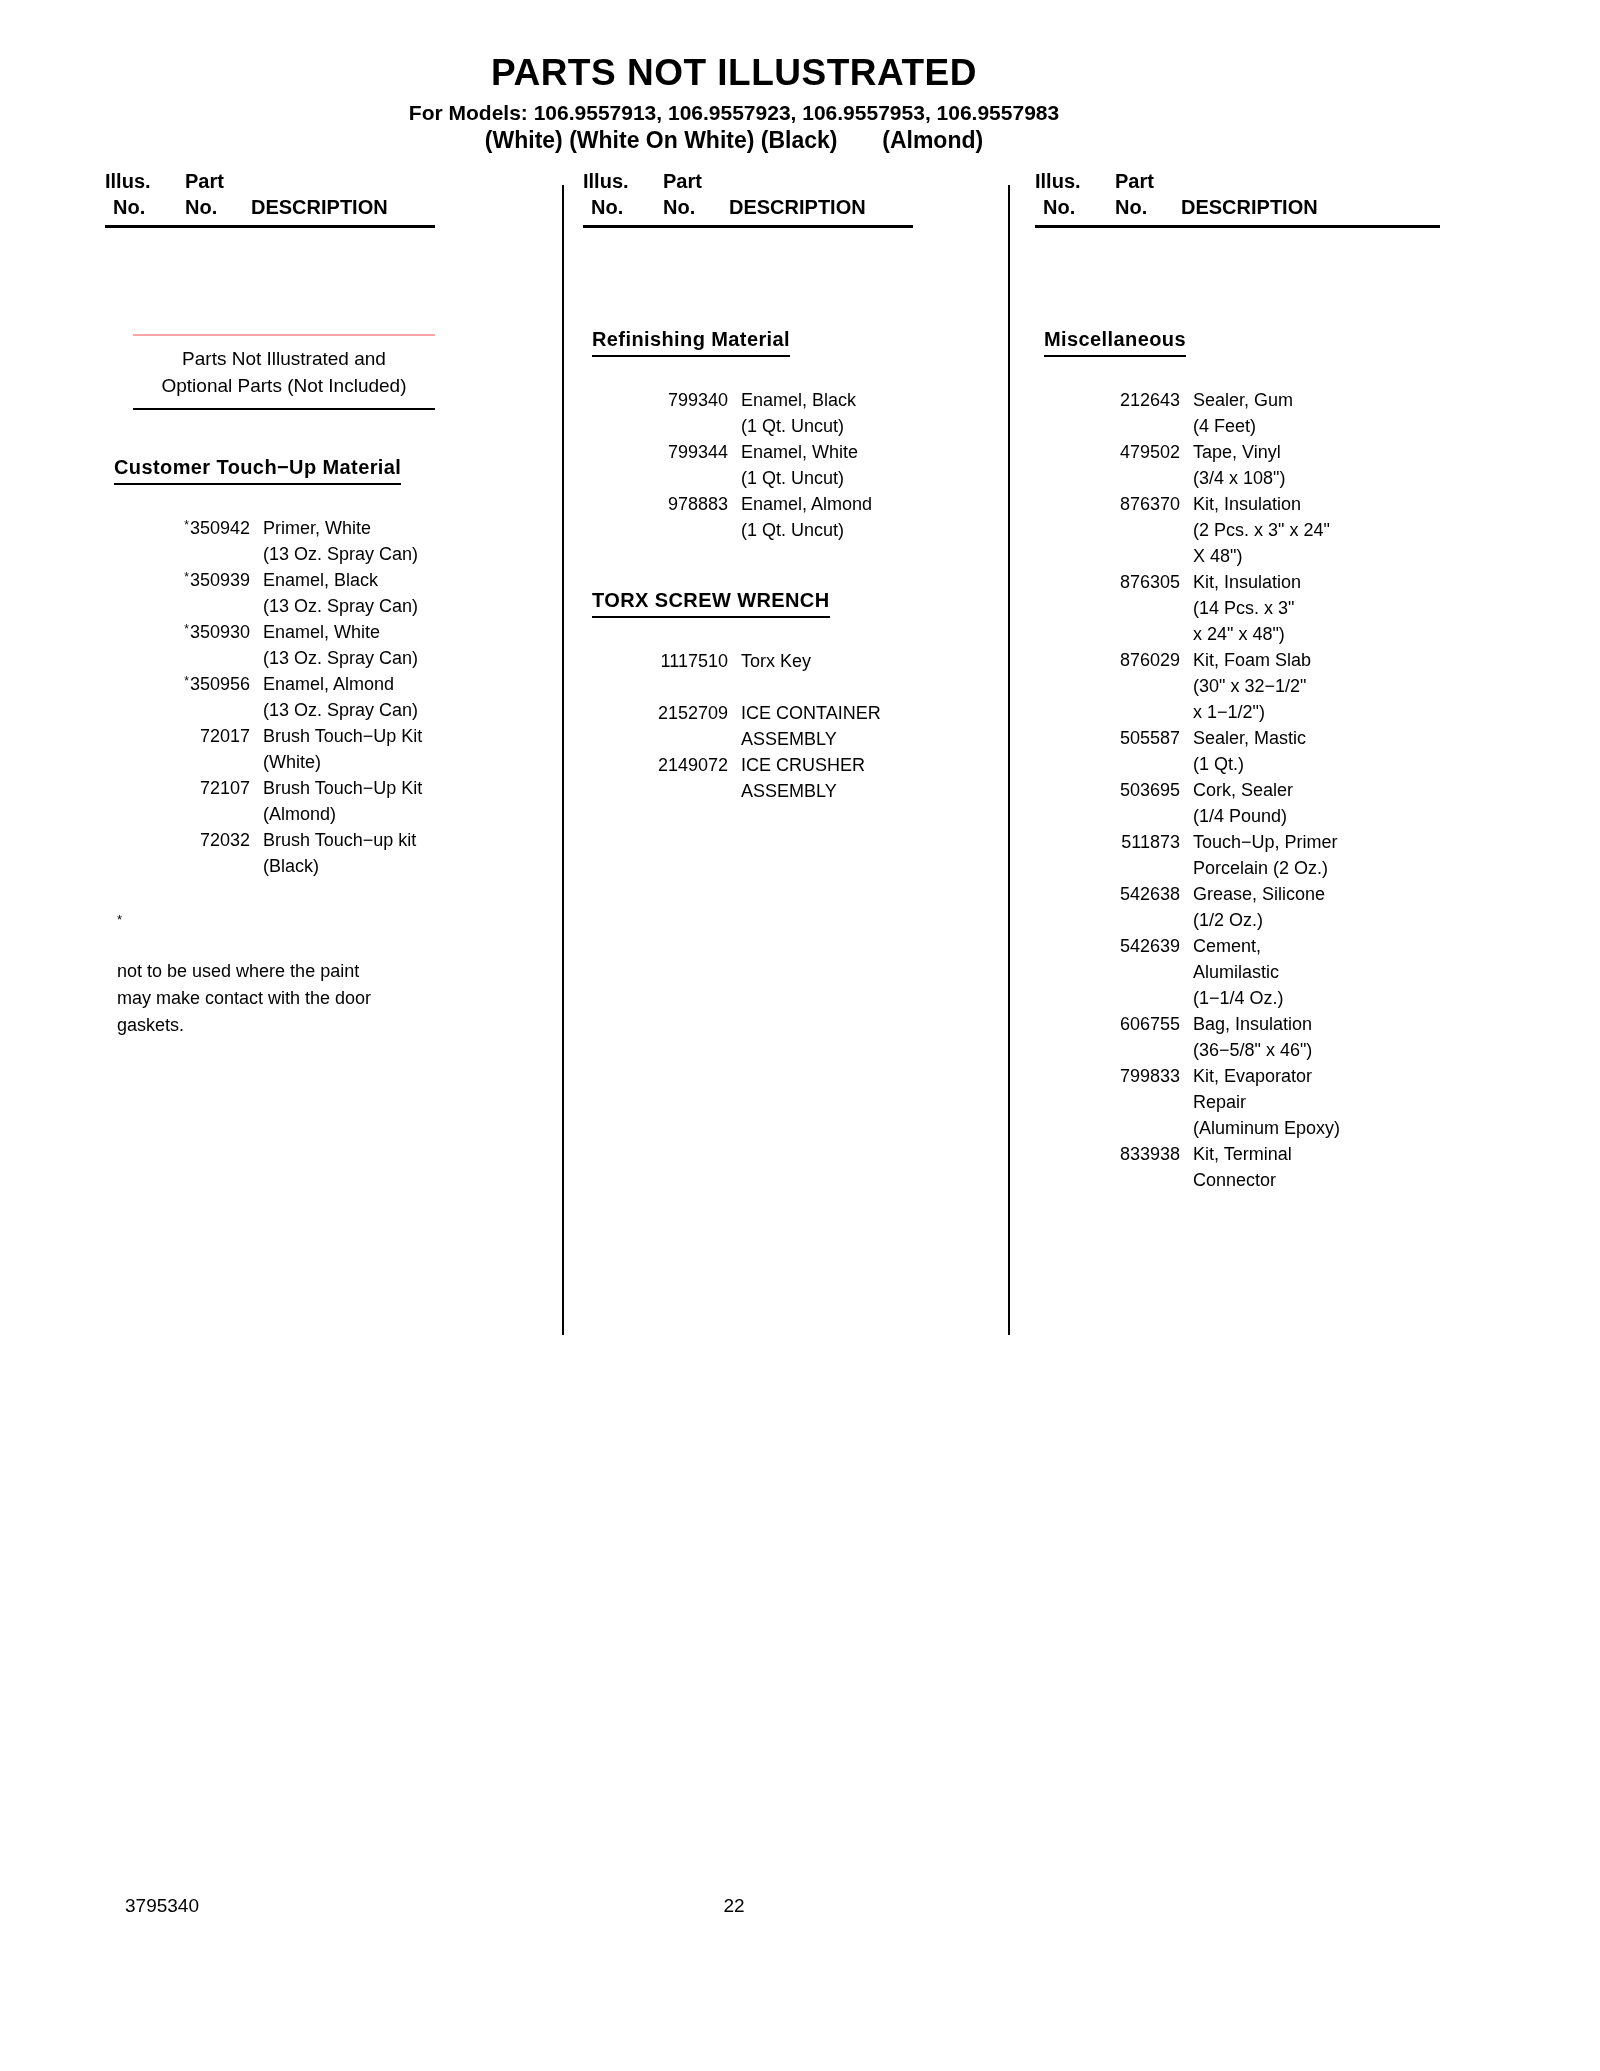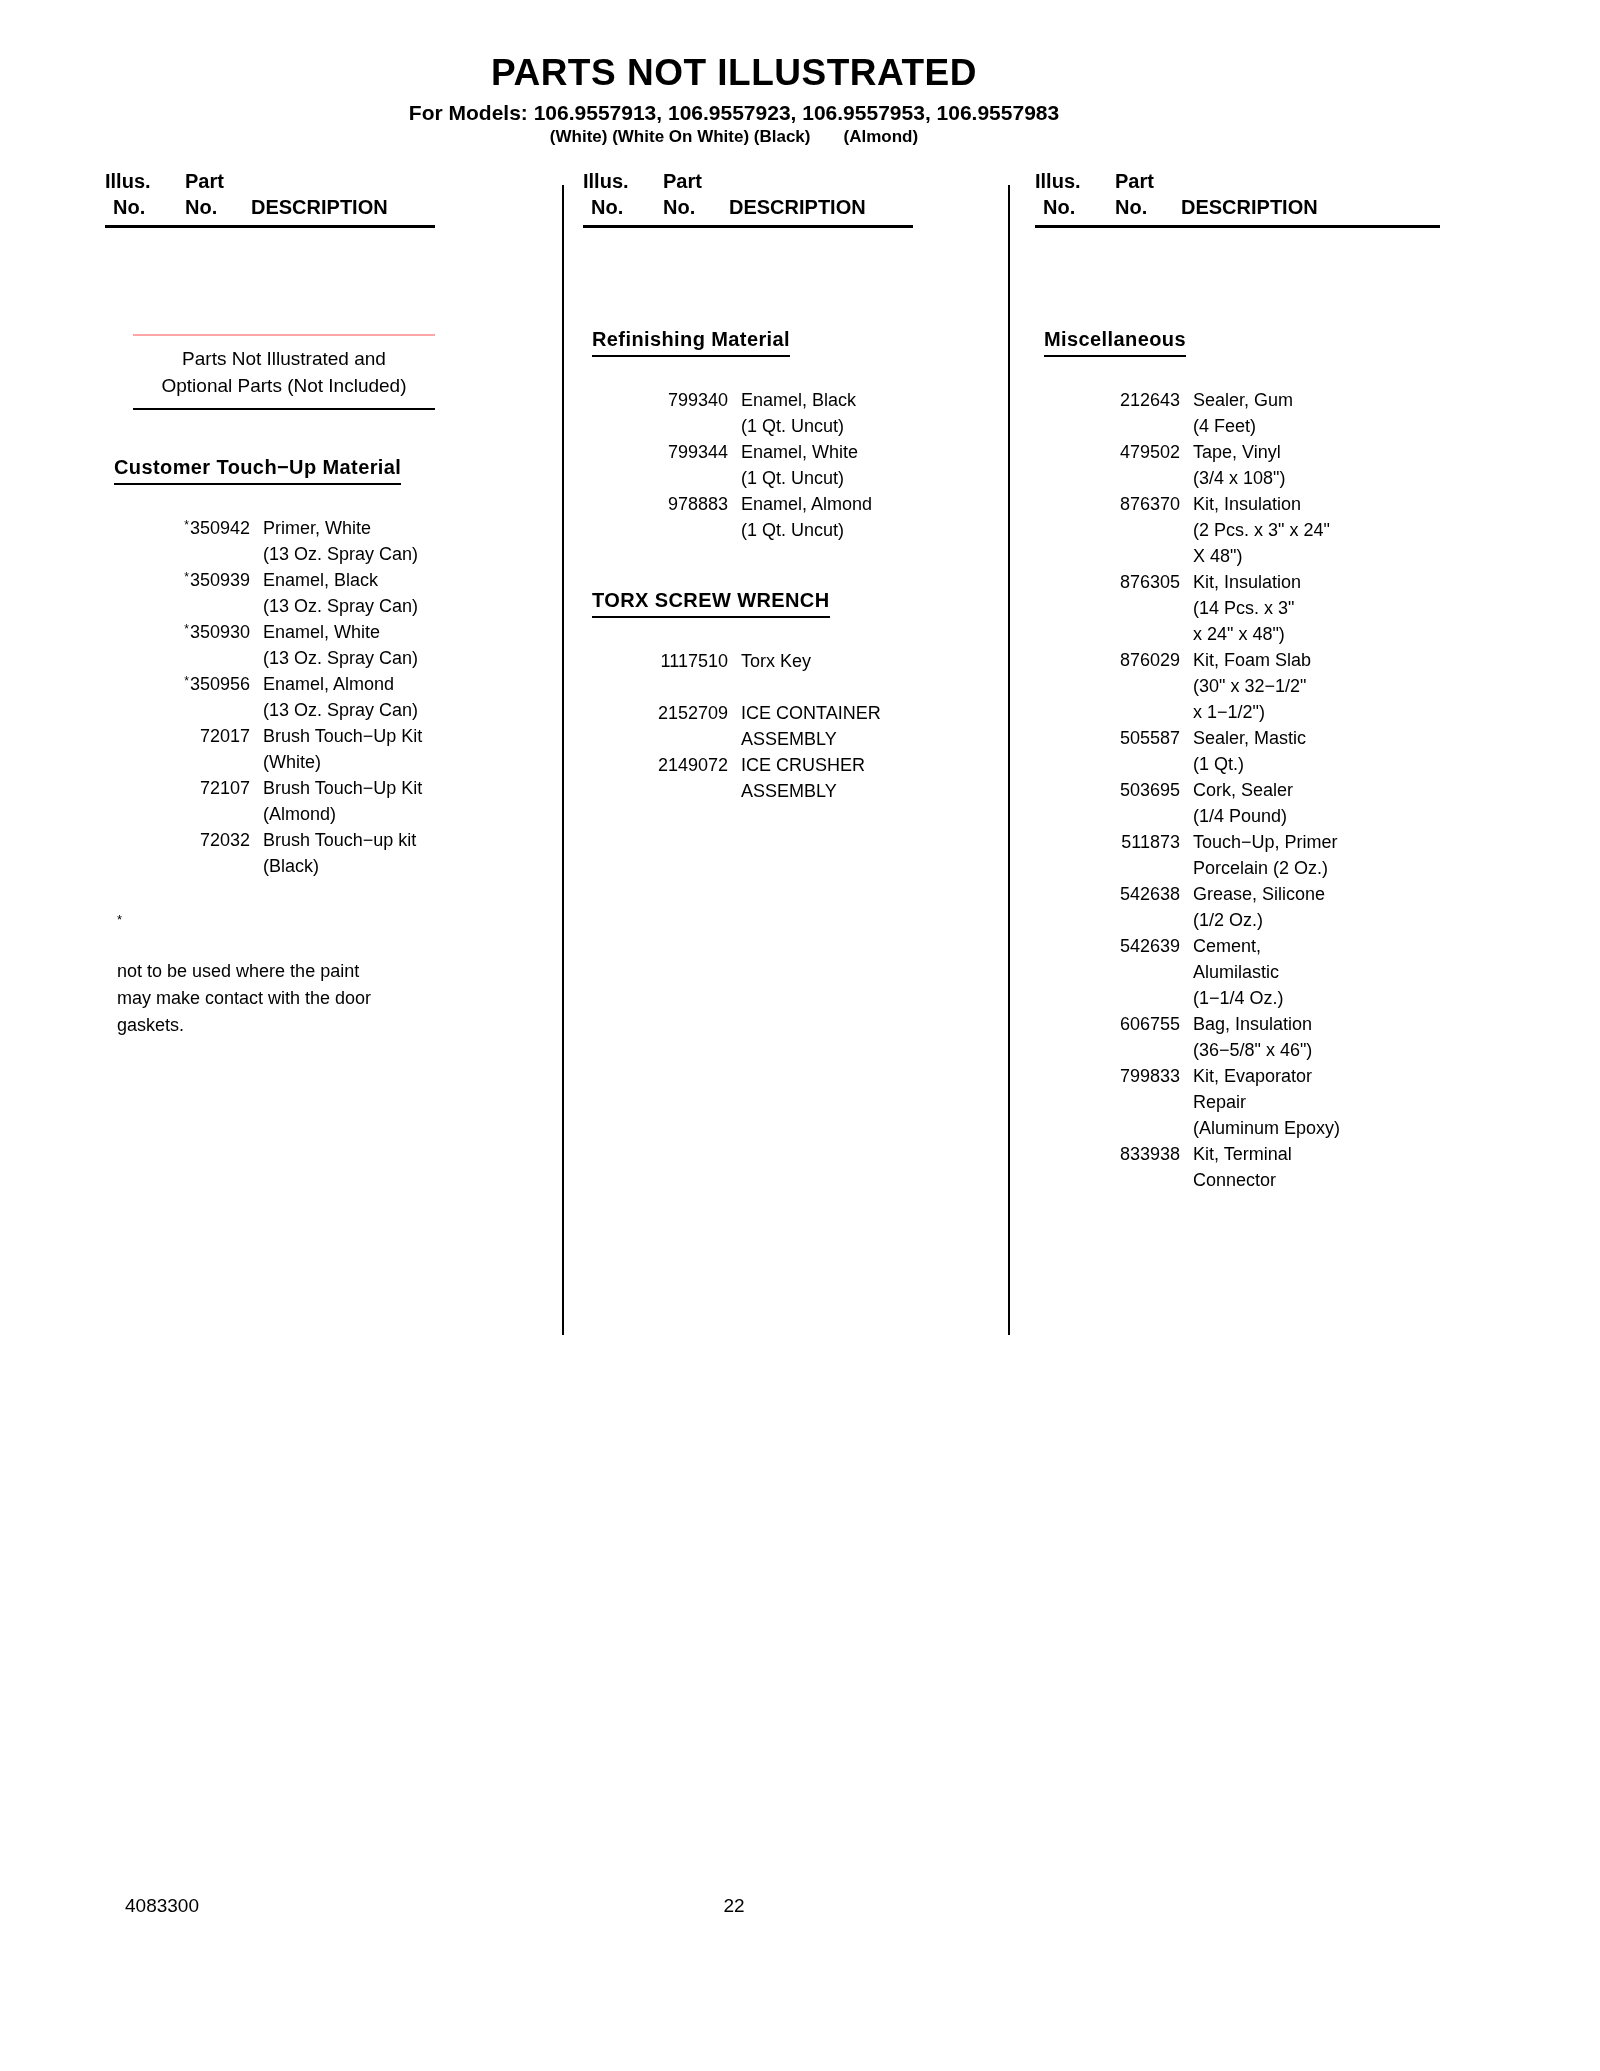--- a/index.html
+++ b/index.html
@@ -4,21 +4,21 @@
 <style>
   * { margin:0; padding:0; box-sizing:border-box; }
   html,body { background:#ffffff; }
   .page {
     position:relative; width:1468px; height:2071px; background:#fff; color:#000;
     font-family:"Liberation Sans","DejaVu Sans",sans-serif; font-size:18px; overflow:hidden;
   }
   .page-header { text-align:center; padding-top:52px; }
   .title { font-size:37px; font-weight:bold; letter-spacing:0.5px; }
   .sub1 { font-size:21px; font-weight:bold; margin-top:7px; }
-  .sub2 { font-size:17px; font-weight:bold; white-space:pre; margin-top:2px; }
+  .sub2 { font-size:23px; font-weight:bold; white-space:pre; margin-top:2px; }
 
   .col { position:absolute; top:168px; }
   .col1 { left:105px; width:450px; }
   .col2 { left:583px; width:420px; }
   .col3 { left:1035px; width:445px; }
   .vdiv { position:absolute; top:185px; height:1150px; width:2px; background:#000; }
   .vdiv1 { left:562px; }
   .vdiv2 { left:1008px; }
 
   .col-header { font-weight:bold; font-size:20px; line-height:26px; }
@@ -293,16 +293,16 @@
           <div class="part">833938</div>
           <div class="desc">
             <div class="desc-line">Kit, Terminal</div>
             <div class="desc-line">Connector</div>
           </div>
         </div>
       </section>
     </div>
 
   <footer class="page-footer">
-    <span class="footer-left">4083300</span>
+    <span class="footer-left">3795340</span>
     <span class="footer-center">22</span>
   </footer>
 </div>
 
 </body></html>

